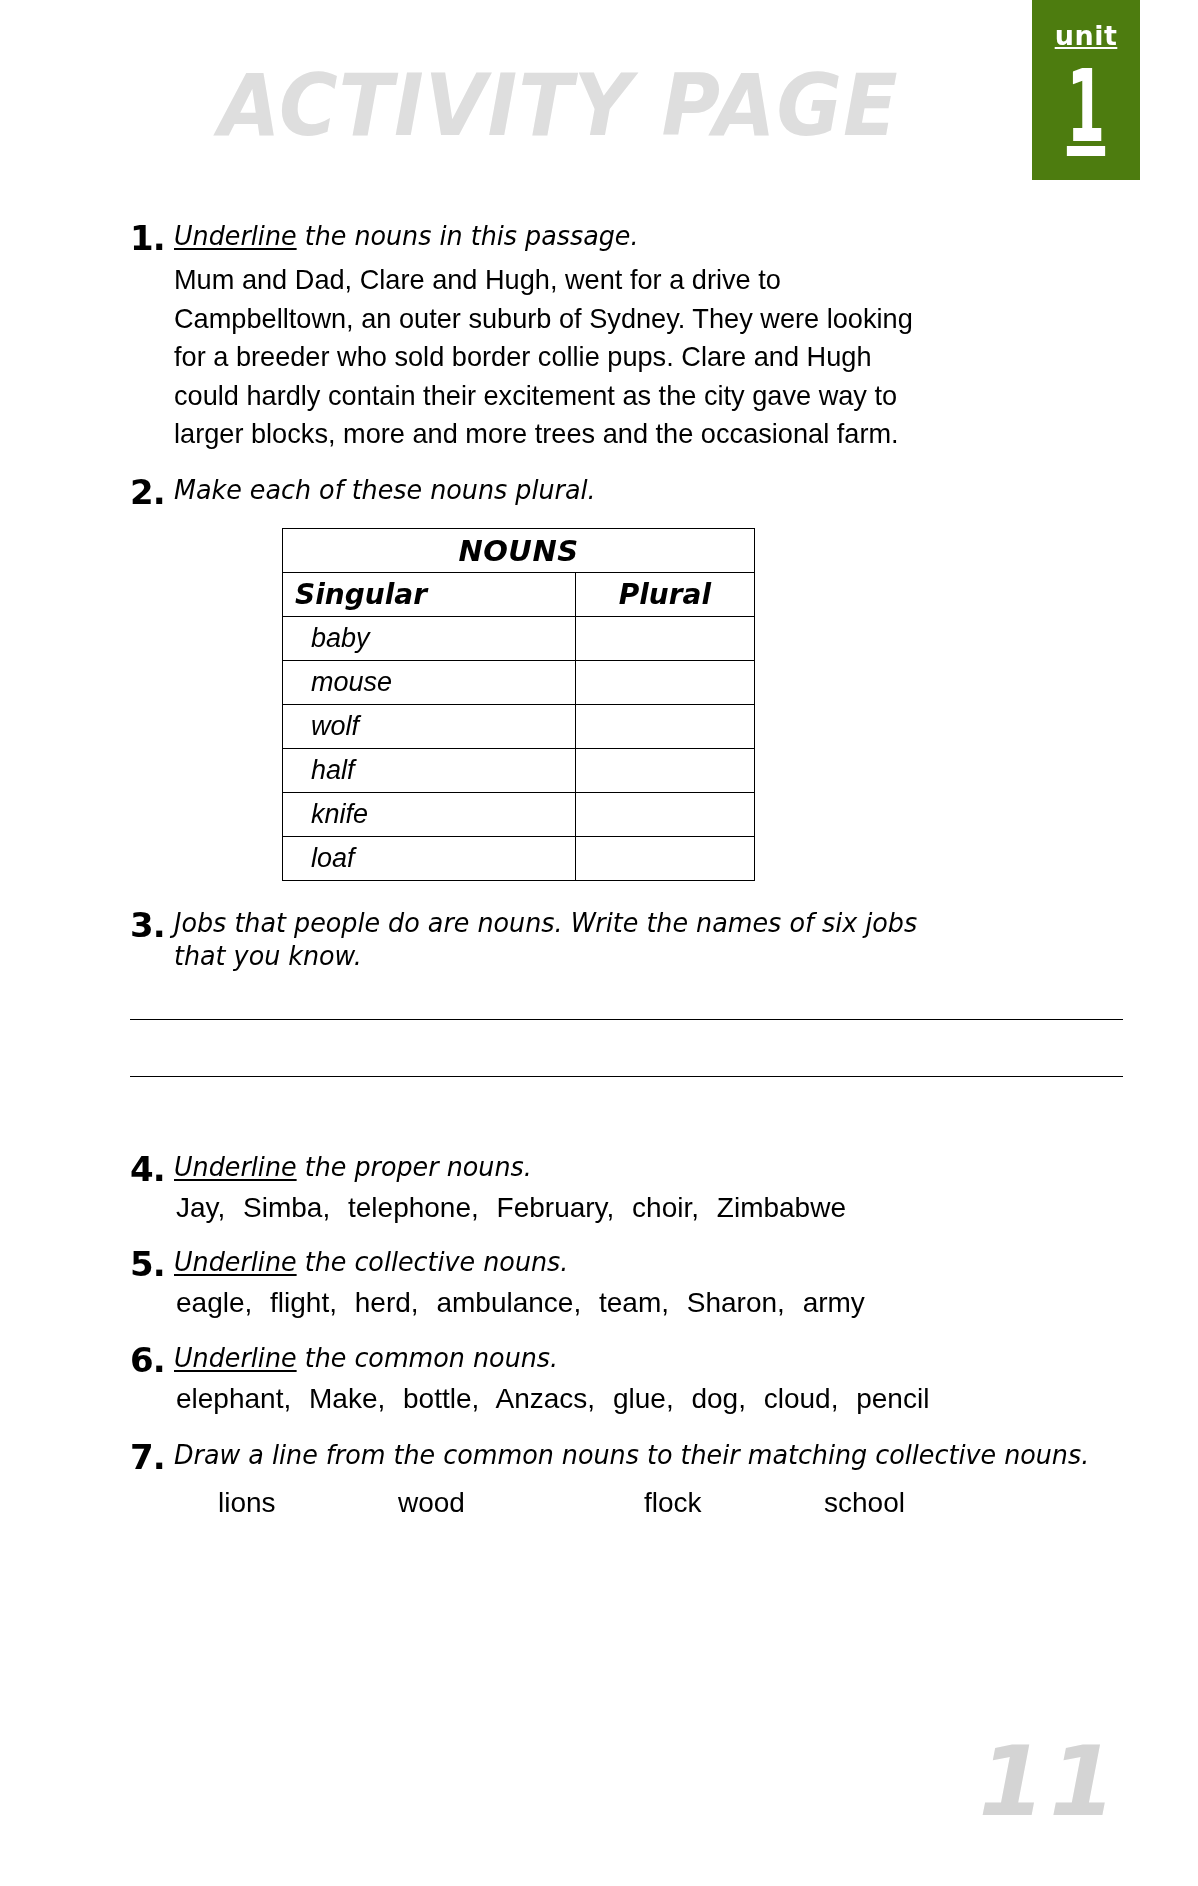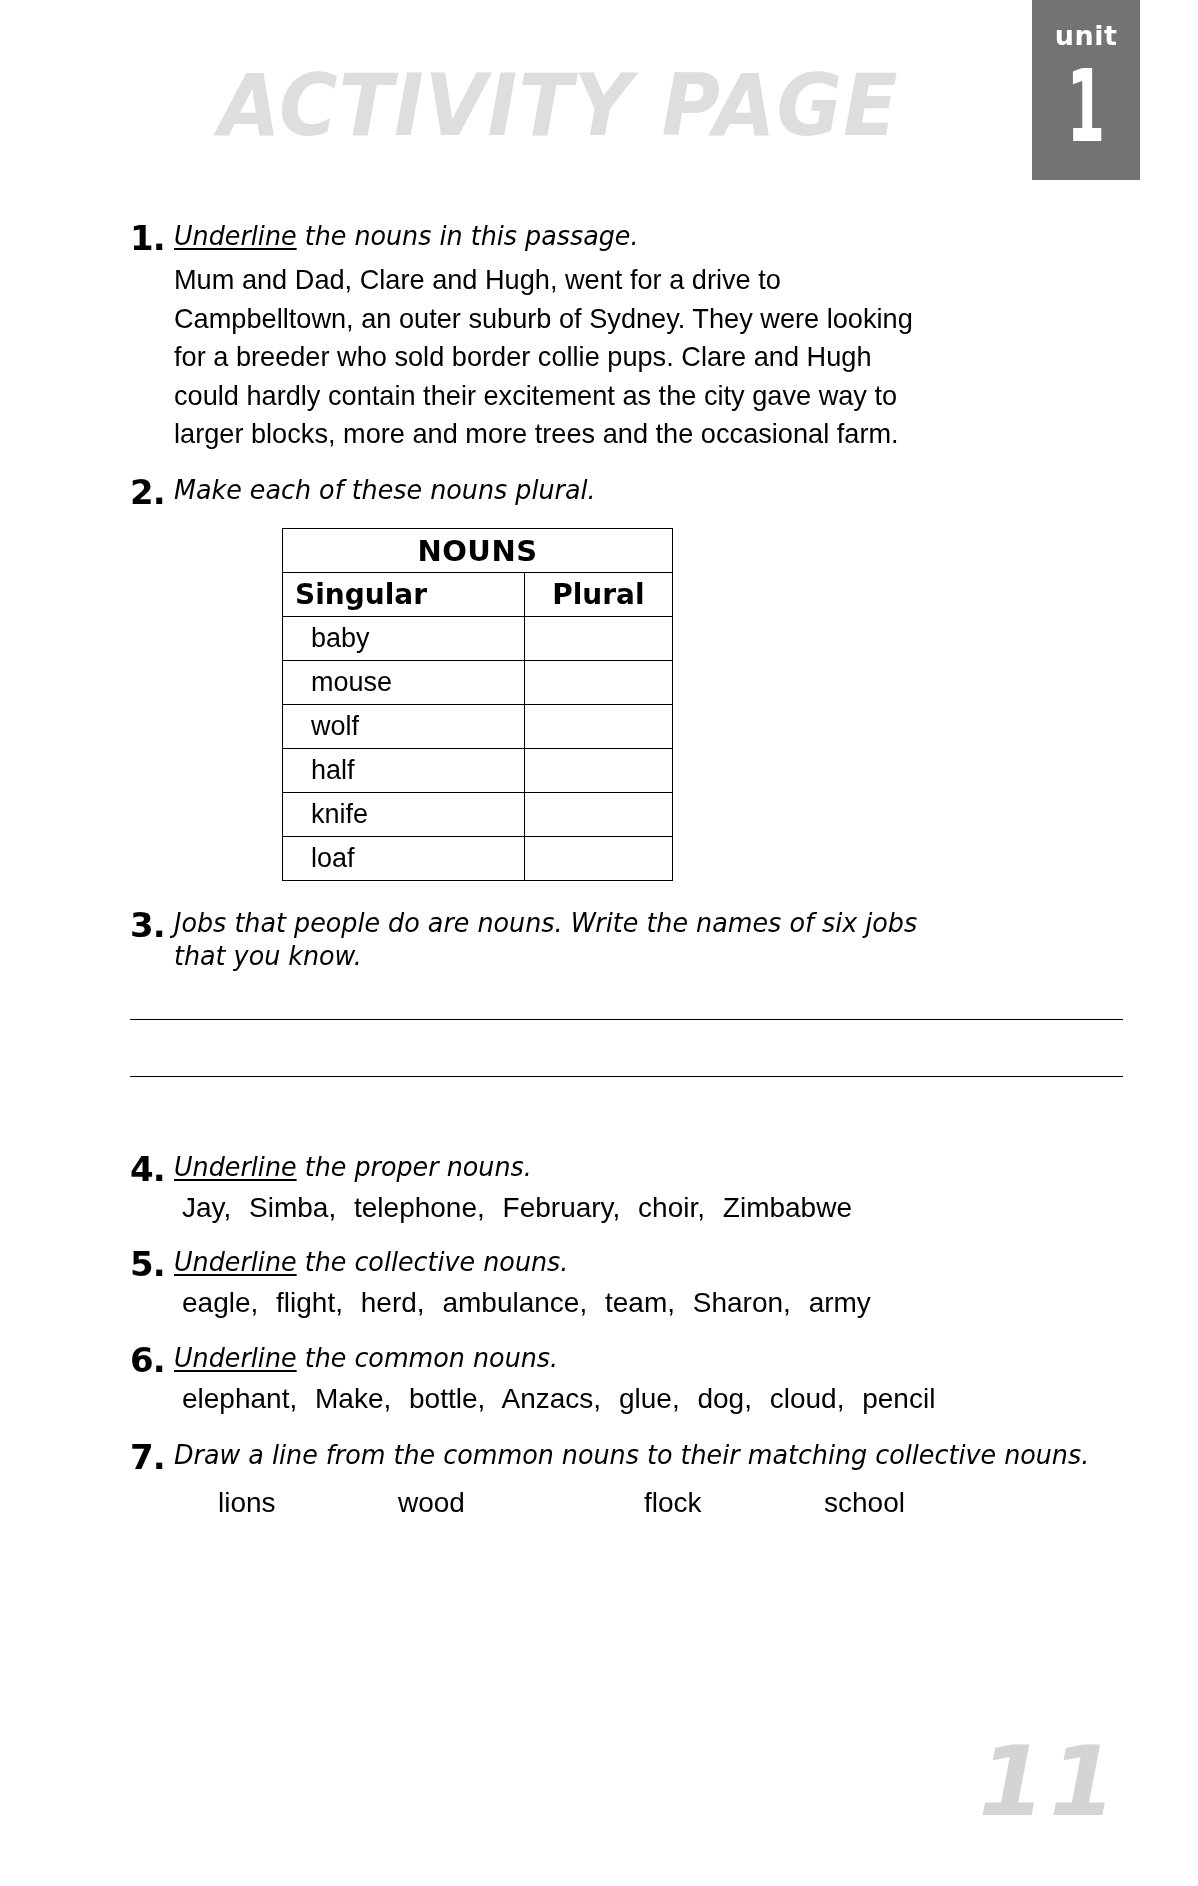--- a/index.html
+++ b/index.html
@@ -41,23 +41,24 @@
     transform-origin: center;
     line-height: 1;
     white-space: nowrap;
   }
   .unit-badge {
     position: absolute;
     right: 58px;
     top: 0;
     width: 108px;
     height: 180px;
-    background: #737373;
+    background: #4d7c0f;
     color: #ffffff;
     text-align: center;
+    text-decoration: underline;
   }
   .unit-word {
     font-family: "DejaVu Sans", sans-serif;
     font-weight: bold;
     font-size: 27px;
     letter-spacing: 0.5px;
     padding-top: 22px;
     line-height: 1;
   }
   .unit-number {
@@ -115,33 +116,34 @@
     transform: scaleX(0.97);
     transform-origin: left top;
   }
   .passage div { white-space: nowrap; }
 
   .wordlist {
     font-family: "Liberation Sans", sans-serif;
     font-size: 28px;
     line-height: 1.3;
     margin-top: 6px;
-    margin-left: 8px;
+    margin-left: 2px;
     white-space: nowrap;
   }
   .wordlist span { margin-right: 10px; }
 
   
   .table-wrap {
     margin: 18px 0 0 152px;
   }
   table.nouns {
     border-collapse: collapse;
-    width: 391px;
+    width: 473px;
     table-layout: fixed;
+    font-style: italic;
   }
   table.nouns th, table.nouns td {
     border: 1.6px solid #000;
     height: 44px;
     padding: 0 0 0 12px;
     font-size: 27px;
     font-family: "Liberation Sans", sans-serif;
     font-weight: normal;
     text-align: left;
     vertical-align: middle;

